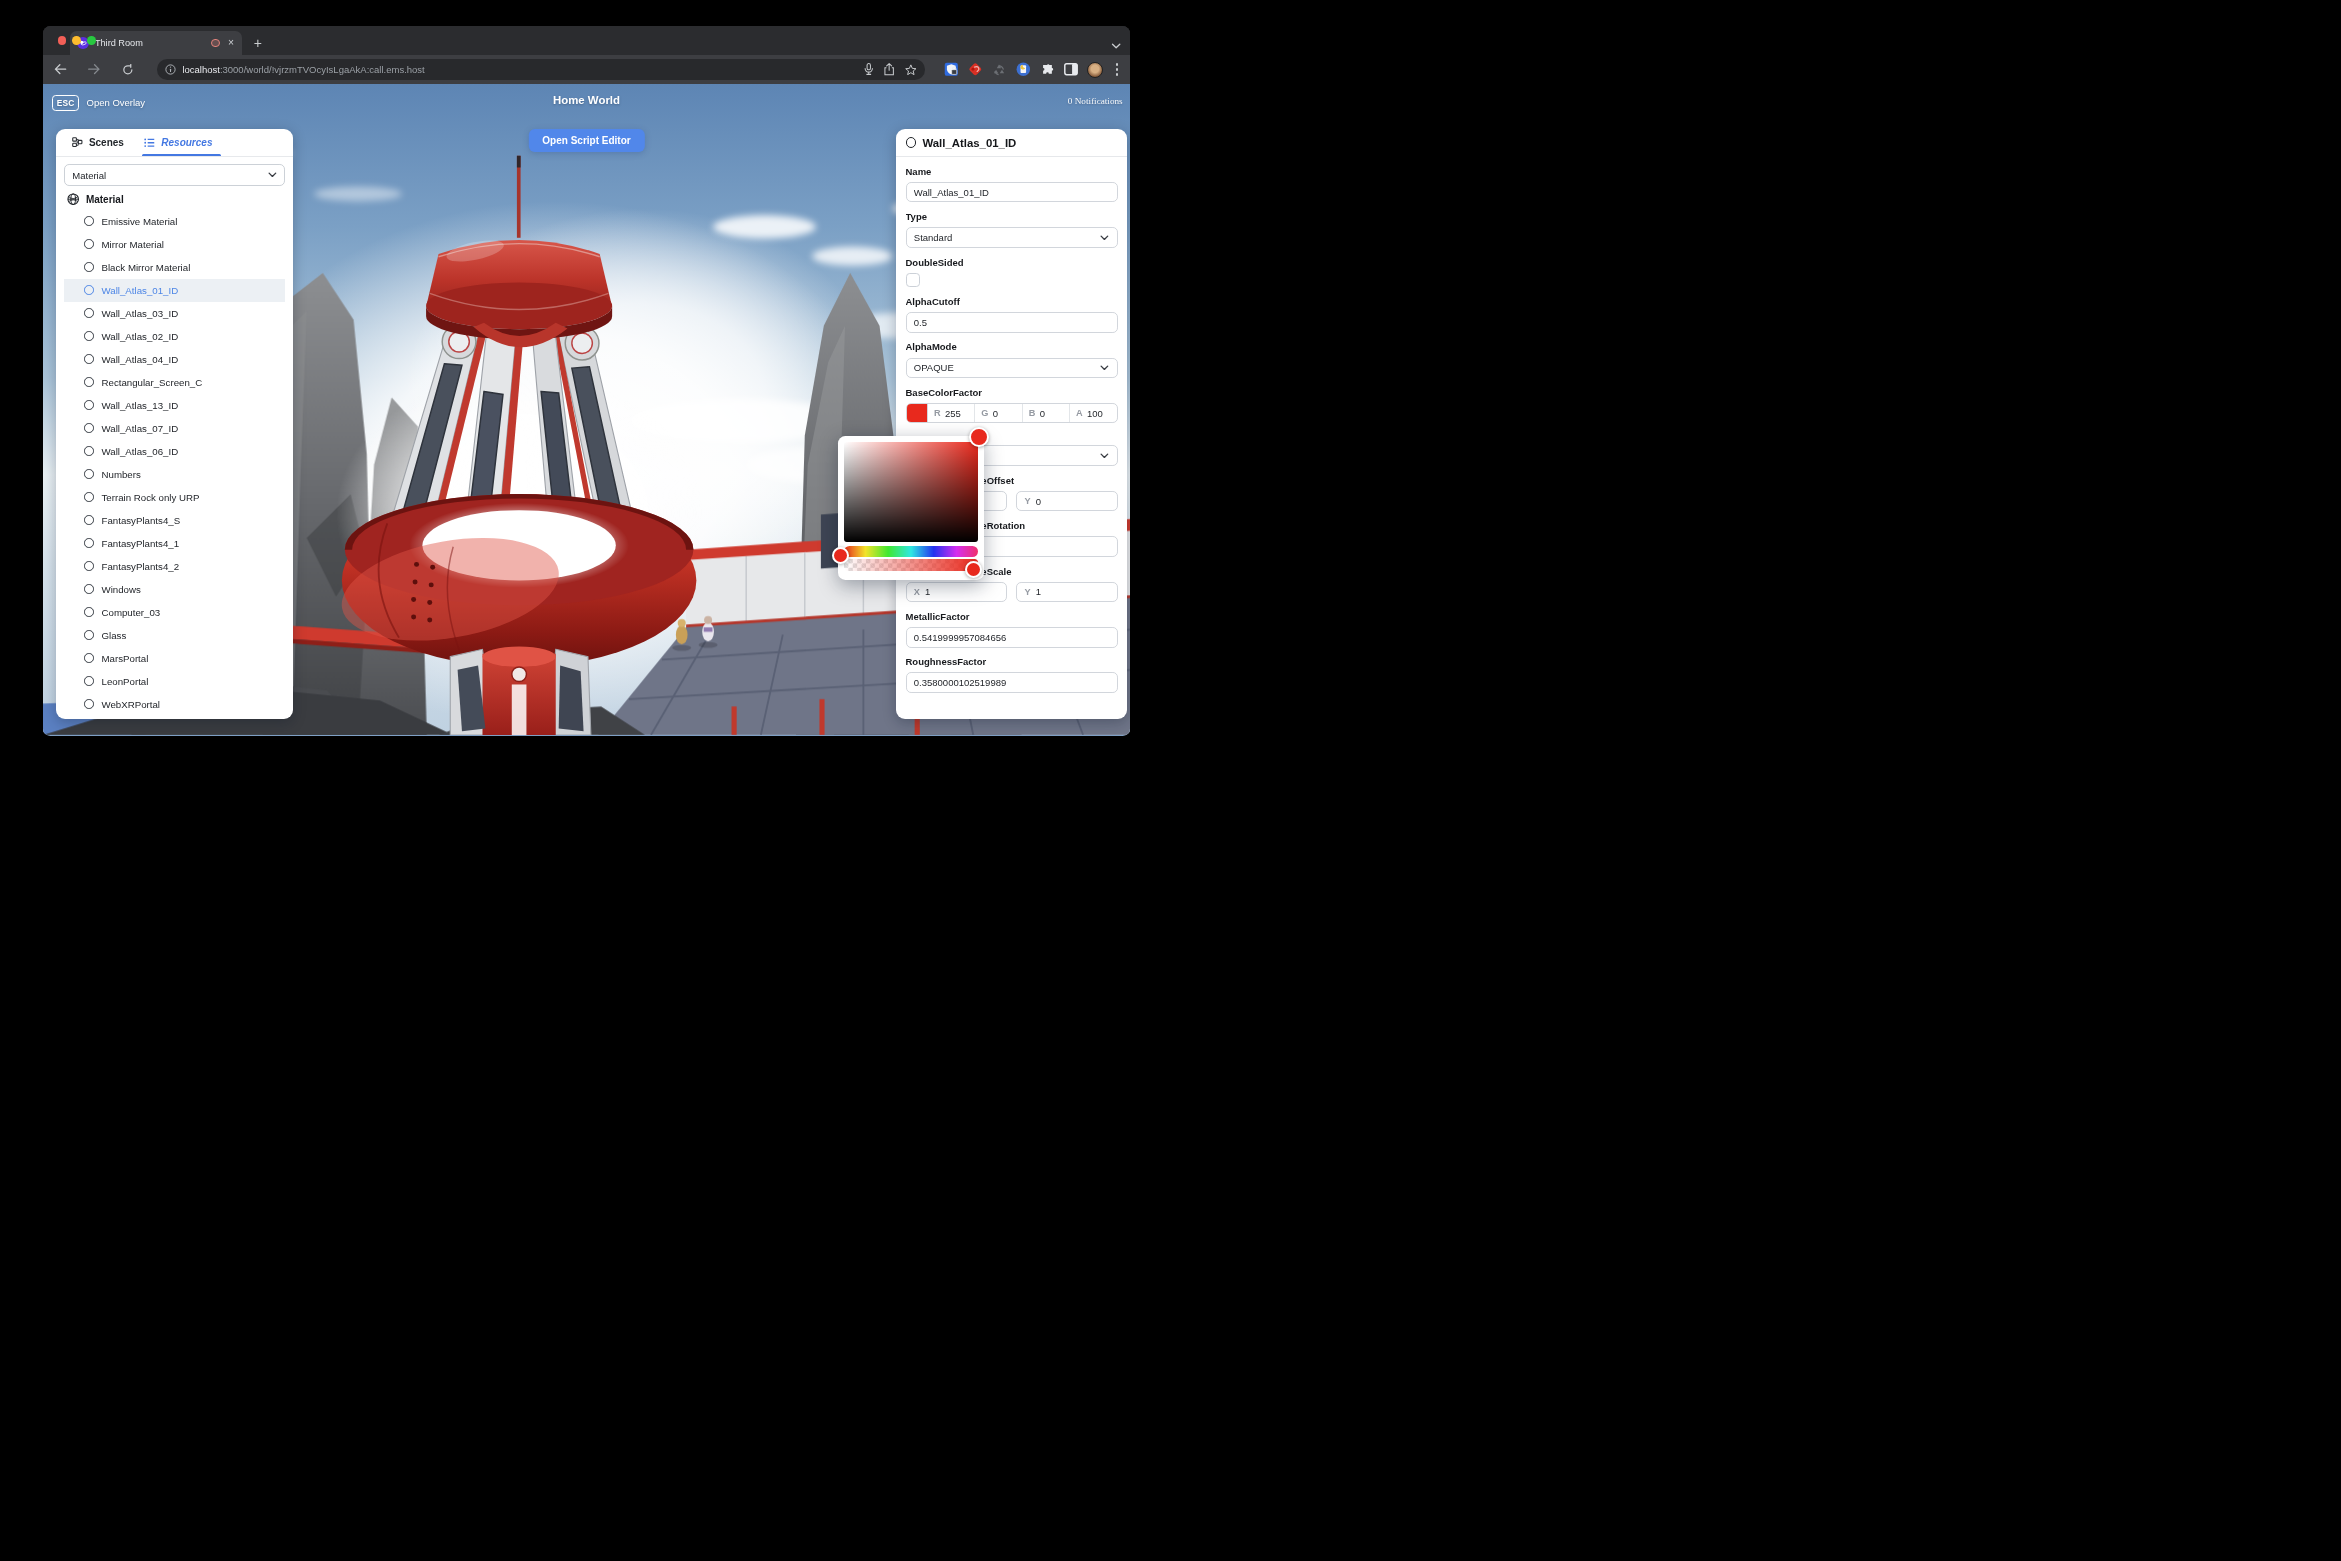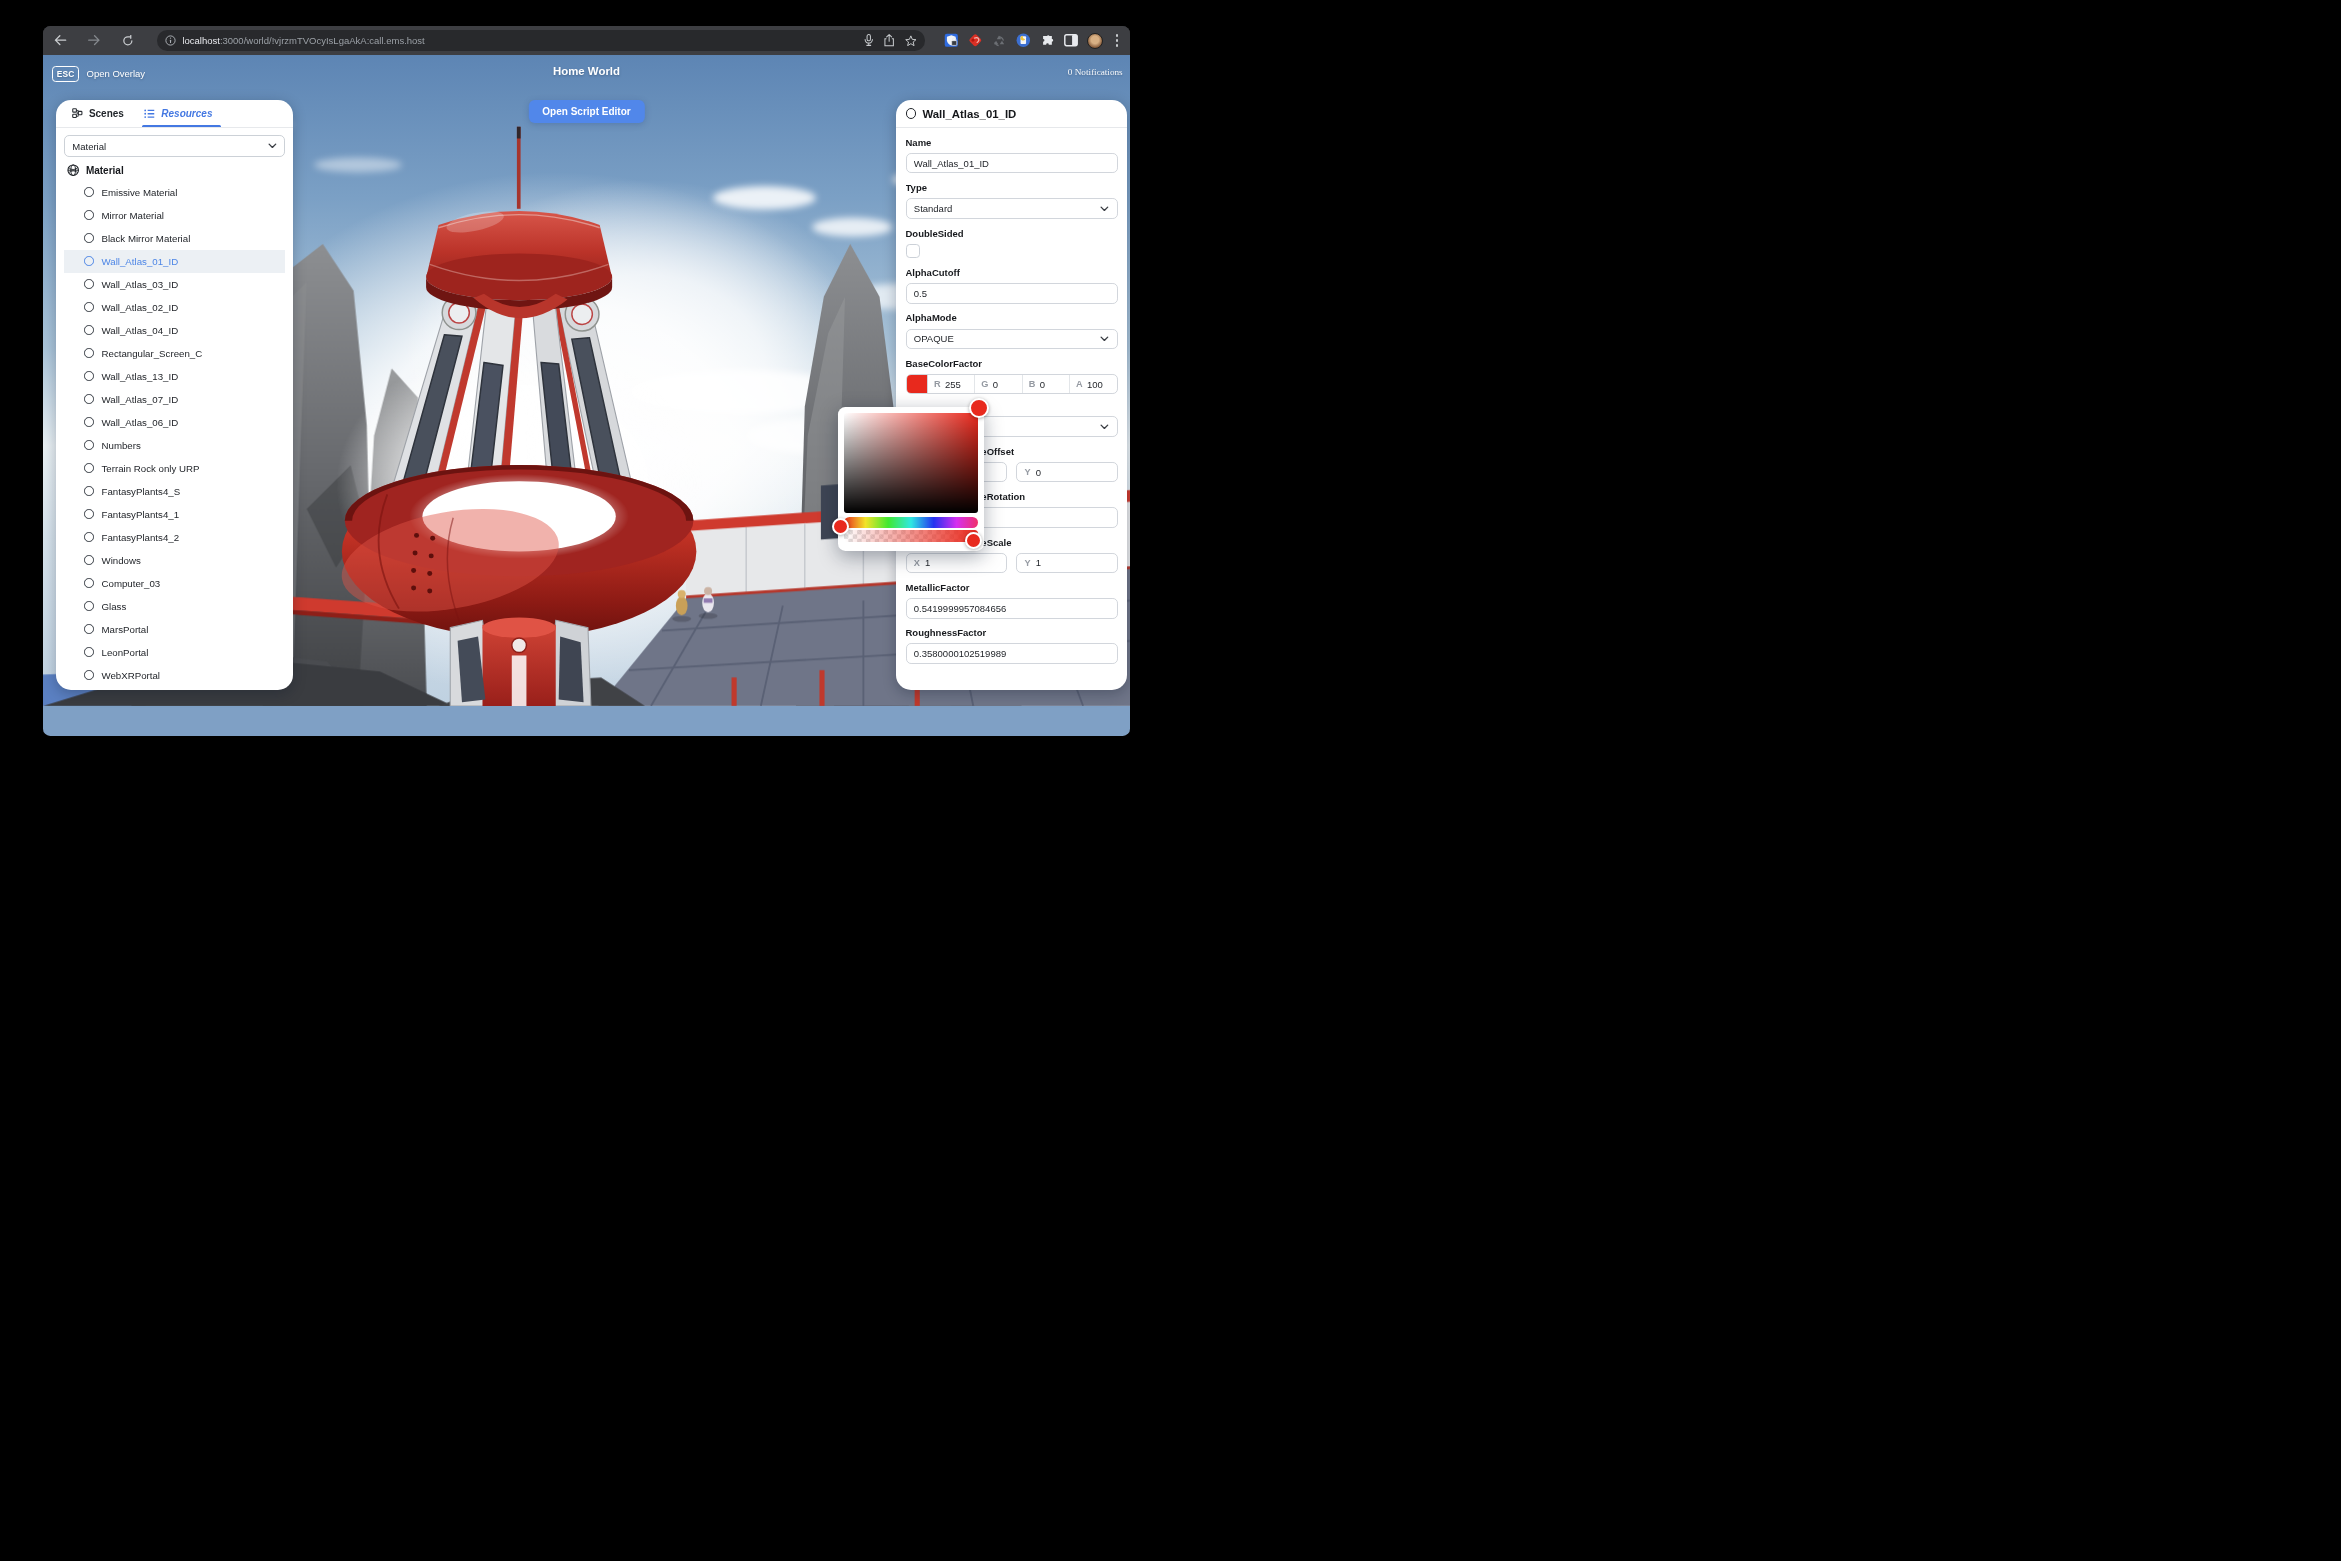--- a/index.html
+++ b/index.html
@@ -42,21 +42,21 @@
   .esc-group { left:9px; top:11px; display:flex; align-items:center; gap:7.3px; }
   .esc-key { border:1.1px solid #fff; border-radius:3.7px; padding:1.5px 3.7px 2.2px; font-size:8.4px; font-weight:700; letter-spacing:0.2px; }
   .esc-label { font-size:9.5px; }
   .world-title { left:0; right:0; top:10.3px; text-align:center; font-size:11.4px; font-weight:700; }
   .notif { right:7.3px; top:12.4px; font-size:9.2px; opacity:.95;font-family:Liberation Serif, serif; }
   .script-btn { position:absolute; left:50%; transform:translateX(-50%); top:45px; height:23px; padding:0 14px;
     background:#5187ea; color:#fff; font-weight:700; font-size:10px; border:none; border-radius:5.9px;
     display:flex; align-items:center; box-shadow:0 1.5px 5.9px rgba(30,60,120,.25); }
 
   
-  .panel { position:absolute; background:#fff; border-radius:15px; box-shadow:0 3.7px 13px rgba(10,20,40,.28); overflow:hidden; }
+  .panel { position:absolute; background:#fff; border-radius:9px; box-shadow:0 3.7px 13px rgba(10,20,40,.28); overflow:hidden; }
   .left-panel { left:13px; top:45px; width:237px; height:590px; display:flex; flex-direction:column; }
   .lp-tabs { height:28px; border-bottom:0.7px solid #e7e9ec; display:flex; align-items:stretch; padding-left:16px; gap:20.5px; flex:0 0 auto; }
   .lp-tab { display:flex; align-items:center; gap:5.9px; font-size:10px; font-weight:700; color:#22262b; position:relative; }
   .lp-tab.active { color:#4478e2;font-style:italic; }
   .lp-tab.active::after { content:""; position:absolute; left:-2.9px; right:-8.8px; bottom:0; height:2.2px; background:#4478e2; border-radius:1.5px 1.5px 0 0; }
   .lp-body { padding:7.3px 8px 0; flex:1 1 auto; display:flex; flex-direction:column; overflow:hidden;justify-content:center; }
   .selectbox { height:22px; border:0.7px solid #ccd1d7; border-radius:5.1px; display:flex; align-items:center;
     padding:0 7.3px; font-size:9.5px; color:#23262b; background:#fff; position:relative; }
   .selectbox .chev { margin-left:auto; }
   .tree-root { display:flex; align-items:center; gap:6.6px; padding:6.6px 1.5px 4.4px 2.9px; font-size:10px; font-weight:600; color:#17191d; }
@@ -104,20 +104,44 @@
   .h-hue { width:17px; height:17px; left:-5.9px; top:111px; }
   .h-alpha { width:17px; height:17px; left:127px; top:125px; }
 
   svg { display:block; }
 </style>
 </head>
 <body>
 
 <div class="window">
 
+  <div class="tabstrip">
+    <div class="traffic">
+      <span class="t-close"></span>
+      <span class="t-min"></span>
+      <span class="t-max"></span>
+    </div>
+    <div class="tab">
+      <span class="favicon">
+        <svg width="8" height="8" viewBox="0 0 12 12">
+            <circle cx="4.2" cy="5" r="2.4" fill="#fff"></circle>
+            <ellipse cx="7" cy="6.6" rx="4" ry="2" fill="none" stroke="#fff" stroke-width="1.1" transform="rotate(-18 7 6.6)"></ellipse>
+          </svg>
+      </span>
+      <span class="tab-title">Third Room</span>
+      <span class="rec-dot"></span>
+      <span class="tab-close">×</span>
+    </div>
+    <div class="newtab">+</div>
+    <div class="strip-chevron">
+      <svg width="10.3" height="7.3" viewBox="0 0 14 10">
+          <polyline points="2,3 7,8 12,3" fill="none" stroke="#c9cccf" stroke-width="1.8" stroke-linecap="round" stroke-linejoin="round"></polyline>
+        </svg>
+    </div>
+  </div>
 
   <div class="toolbar">
     <div class="nav-btn">
       <svg width="12.4" height="10.3" viewBox="0 0 17 14">
           <path d="M8 1 L2 7 L8 13 M2 7 H16" stroke="#c9cccf" stroke-width="1.8" fill="none" stroke-linecap="round" stroke-linejoin="round"></path>
         </svg>
     </div>
     <div class="nav-btn">
       <svg width="12.4" height="10.3" viewBox="0 0 17 14">
           <path d="M9 1 L15 7 L9 13 M15 7 H1" stroke="#85898e" stroke-width="1.8" fill="none" stroke-linecap="round" stroke-linejoin="round"></path>

